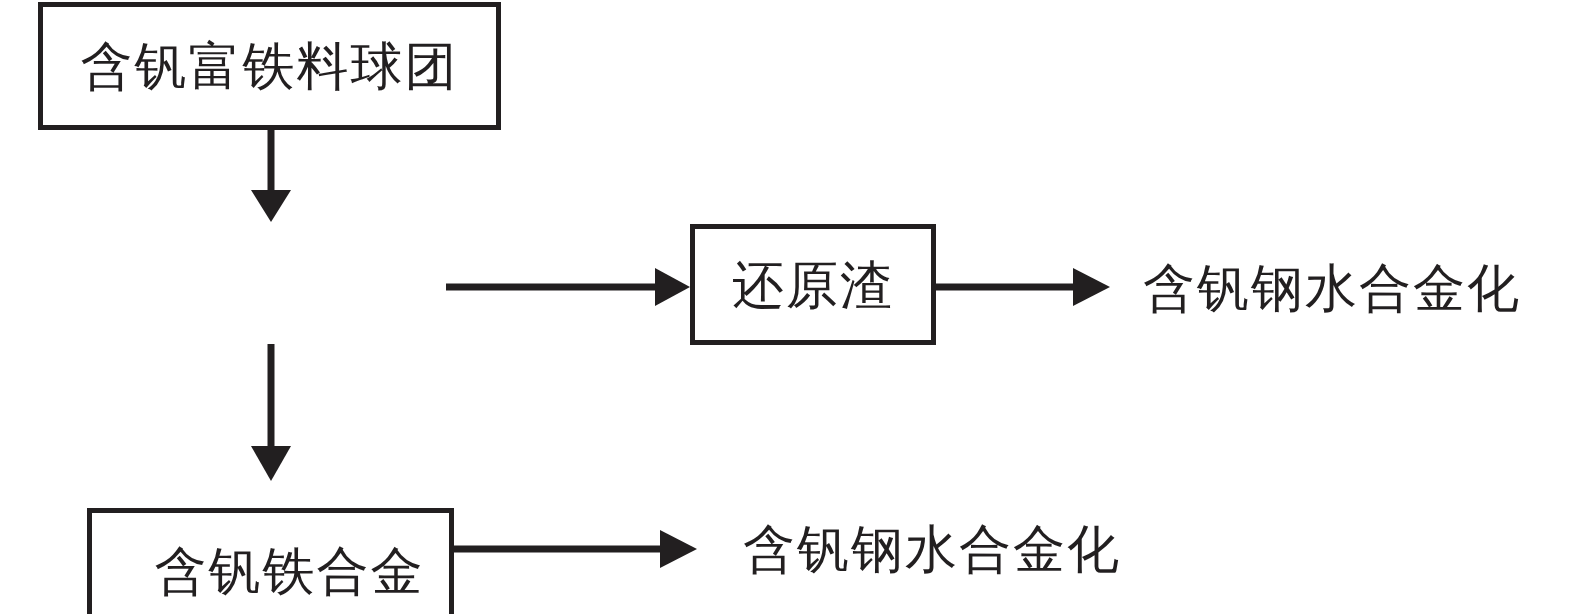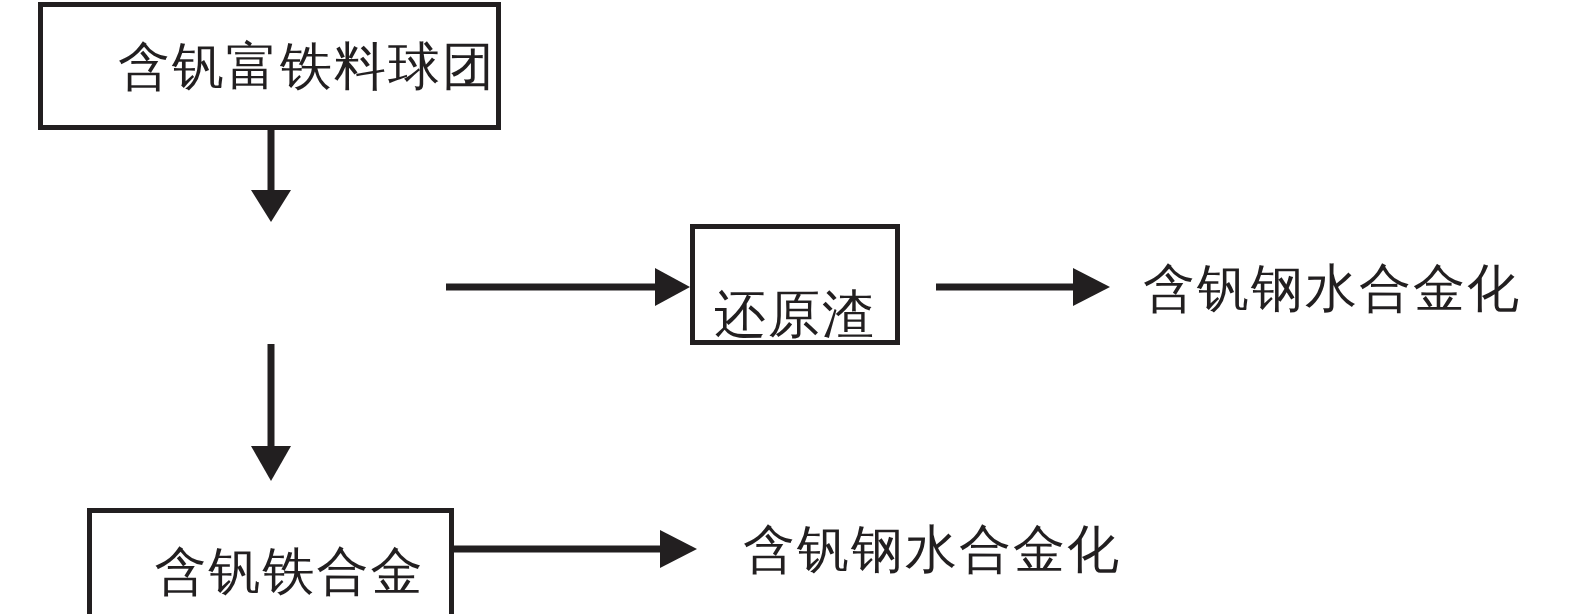--- a/index.html
+++ b/index.html
@@ -55,23 +55,23 @@
   .edge-layer {
     position: absolute;
     left: 0;
     top: 0;
     width: 1575px;
     height: 614px;
     pointer-events: none;
   }
 
   
-  #node-pellet   { left: 38px;  top: 2px;   width: 463px; height: 128px; justify-content: flex-end; }
+  #node-pellet   { left: 38px;  top: 2px;   width: 463px; height: 128px; }
   #node-furnace  { left: 95px;  top: 222px; width: 351px; height: 122px; }
-  #node-slag     { left: 690px; top: 224px; width: 210px; height: 121px; align-items: flex-end; }
+  #node-slag     { left: 690px; top: 224px; width: 246px; height: 121px; }
   #node-alloy    { left: 87px;  top: 508px; width: 367px; height: 126px; padding-left: 38px; }
 
   #text-titania  { left: 1143px; top: 255px; width: 420px; height: 66px; }
   #text-steel    { left: 743px;  top: 516px; width: 420px; height: 66px; text-align: right; }
 </style>
 </head>
 <body>
 
 <div id="canvas">
 

